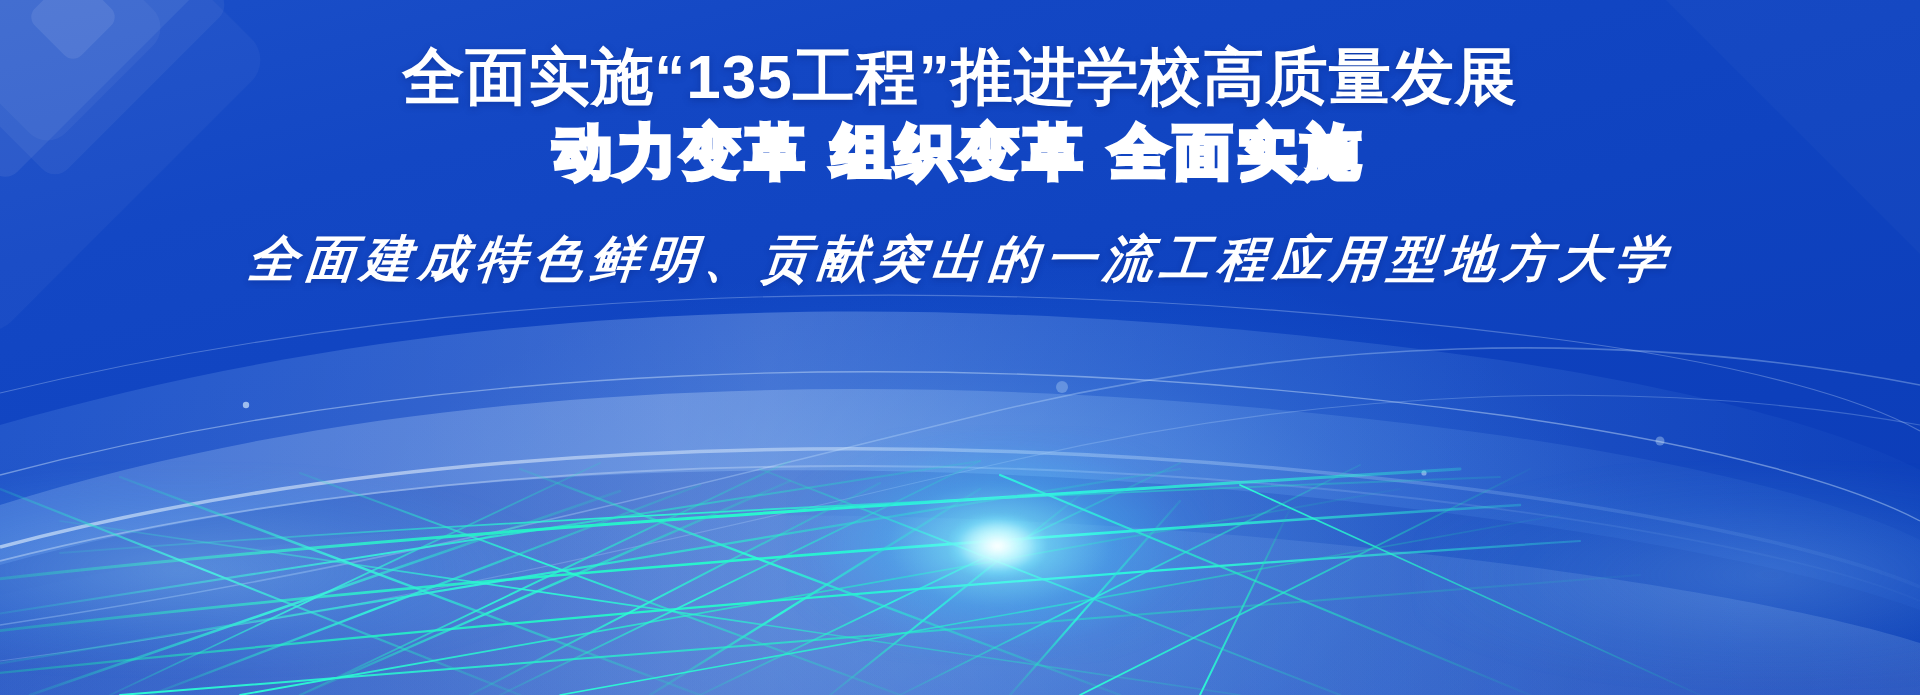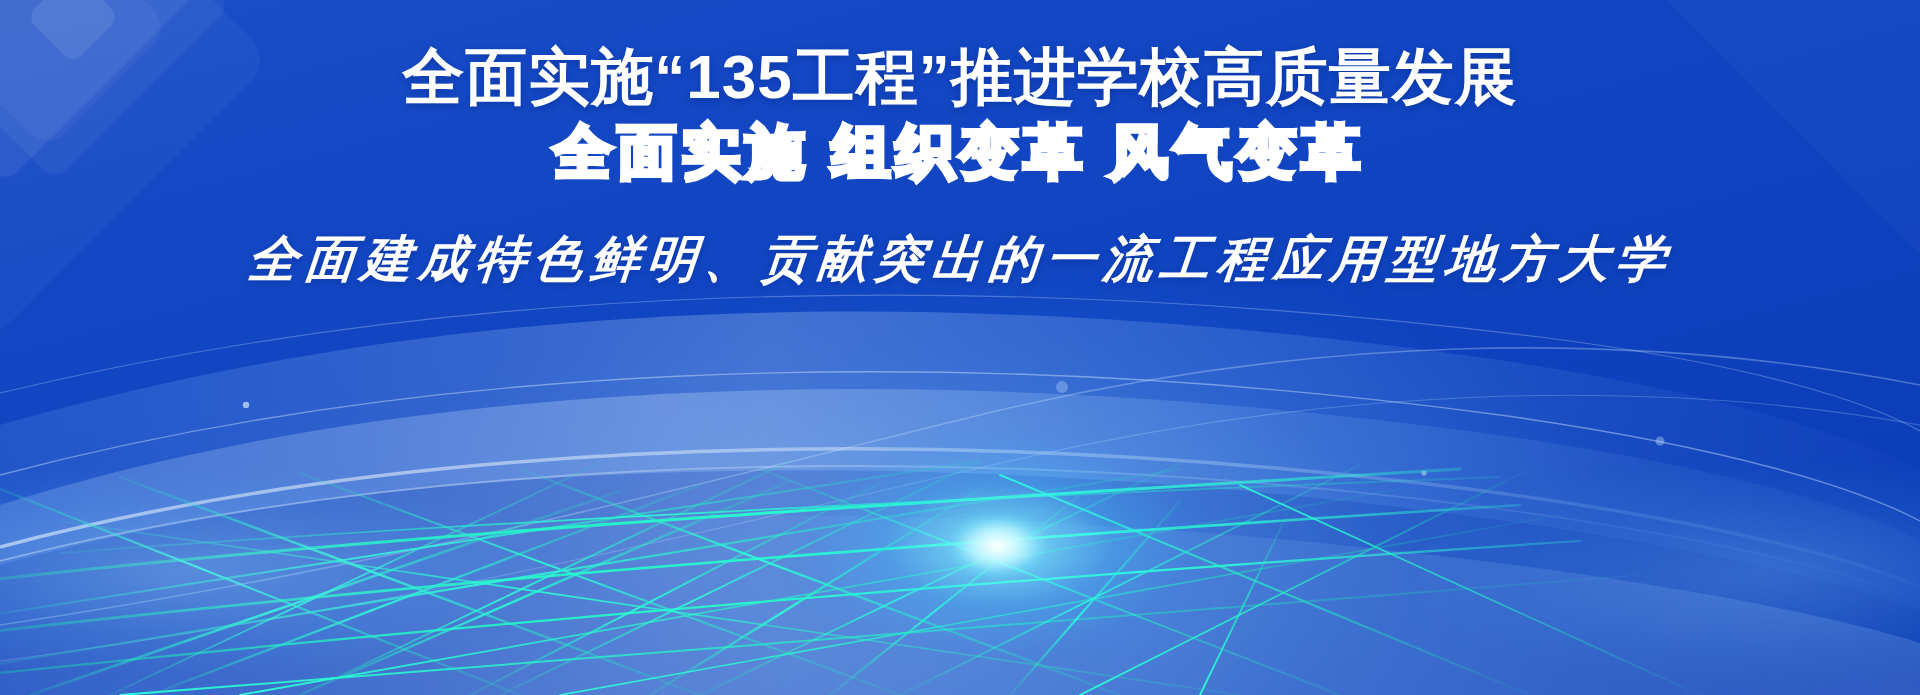--- a/index.html
+++ b/index.html
@@ -242,19 +242,19 @@
 
   <div class="glow" id="leftGlow"></div>
   <div class="glow" id="rightGlow"></div>
   <div class="glow" id="centerGlow"></div>
   <div class="glow" id="coreGlow"></div>
 
   <div class="textwrap">
 
     <div class="line1">全面实施“135工程”推进学校高质量发展</div>
 
-    <div class="line2">全面实施  组织变革  风气变革</div>
+    <div class="line2">动力变革  组织变革  全面实施</div>
 
     <div class="line3">全面建成特色鲜明、贡献突出的一流工程应用型地方大学</div>
 
 
   </div>
 </div>
 
 </body></html>

